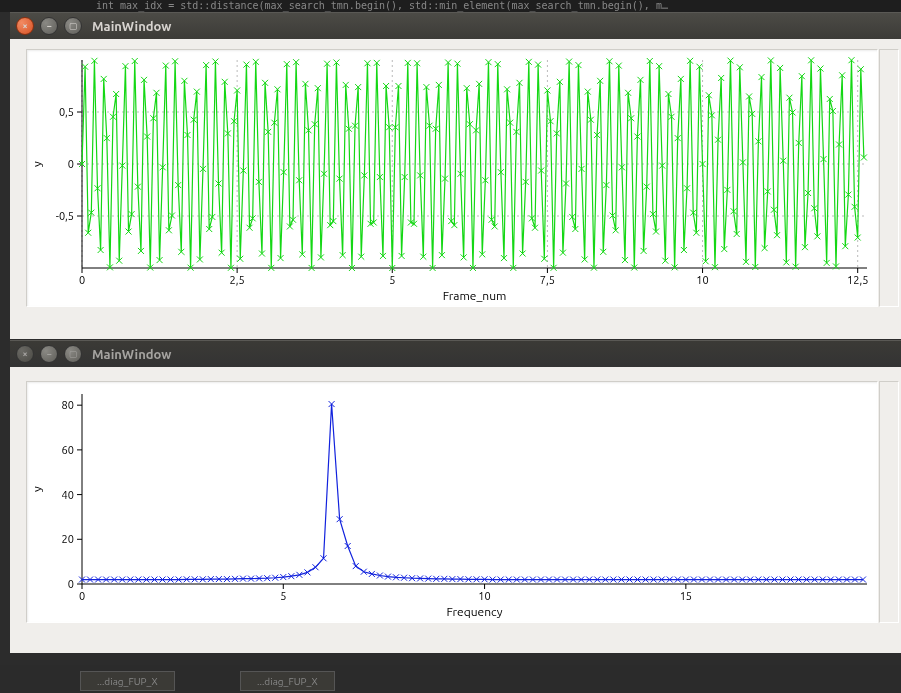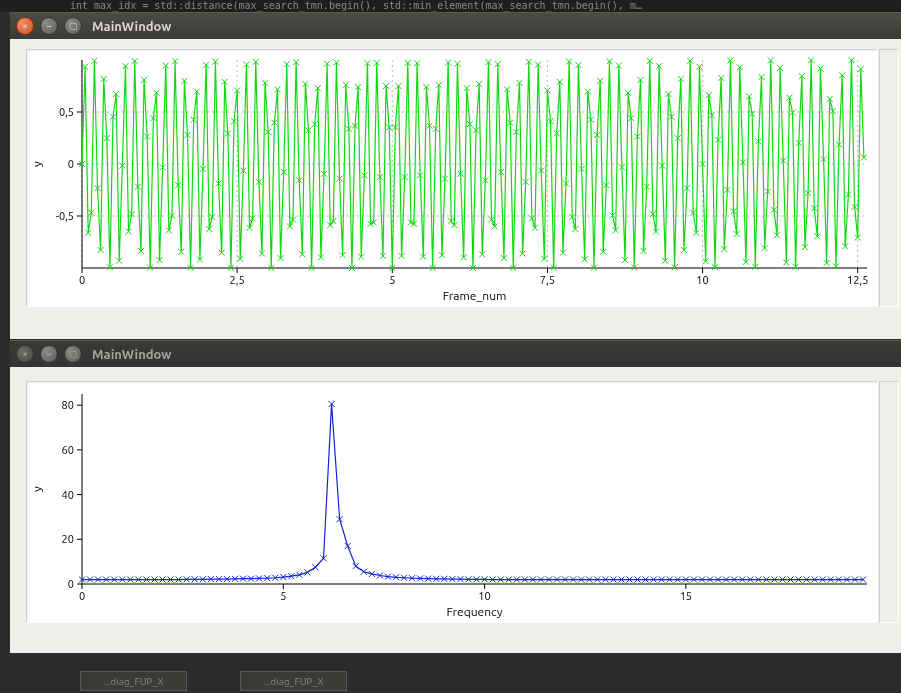--- a/index.html
+++ b/index.html
@@ -7,21 +7,21 @@
     width: 901px; height: 693px;
     background: #2c2c2c;
     font-family: "Ubuntu", "DejaVu Sans", sans-serif;
     font-size: 12px;
     color: #000;
     overflow: hidden;
   }
   .code-bg {
     position: absolute; top: 0; left: 0; right: 0; height: 12px;
     background: #1e1e1e; color: #888; font-family: monospace; font-size: 10px;
-    padding-left: 70px; white-space: pre; overflow: hidden;
+    padding-left: 96px; white-space: pre; overflow: hidden;
   }
   .titlebar {
     height: 26px;
     background: linear-gradient(#4c4b46, #3c3b37);
     display: flex; align-items: center;
     padding: 0 6px;
     color: #d7d3cf;
     font-weight: bold;
     font-size: 13px;
     border-top: 1px solid #5a5955;
@@ -75,21 +75,21 @@
   .grid { stroke: #bbb; stroke-width: 1; stroke-dasharray: 2 3; }
   .axis-line { stroke: #000; stroke-width: 1; }
   .footer {
     position: absolute; left: 0; right: 0; bottom: 0; height: 28px;
     background: #2b2b2b;
   }
   .footer .tab {
     position: absolute; top: 6px; height: 18px;
     background: #3b3a36; border:1px solid #555;
     color: #888; font-size: 10px;
-    display:flex; align-items:center; padding:0 22px;
+    display:flex; align-items:center; padding:0 16px;
   }
 </style>
 </head>
 <body>
 
 <div class="code-bg">int max_idx = std::distance(max_search_tmn.begin(), std::min_element(max_search_tmn.begin(), m…</div>
 
 <div style="position:absolute; top:12px; left:10px; right:0;">
   <div class="titlebar">
     <div class="win-btn close">×</div>

